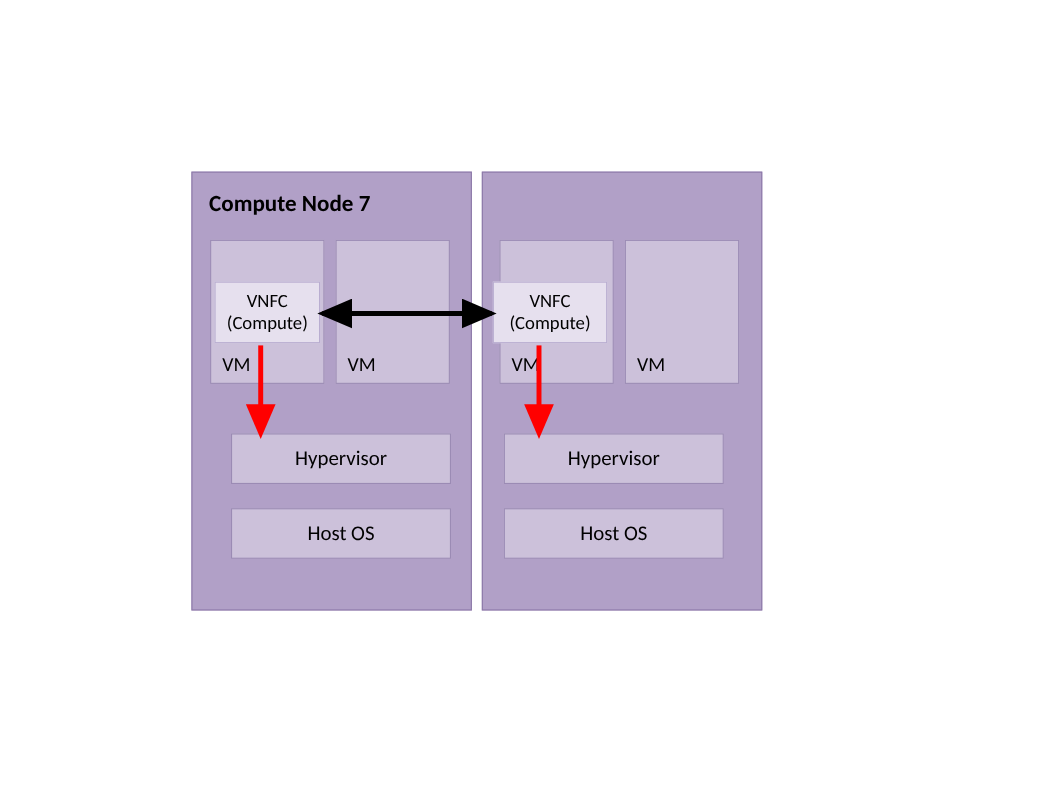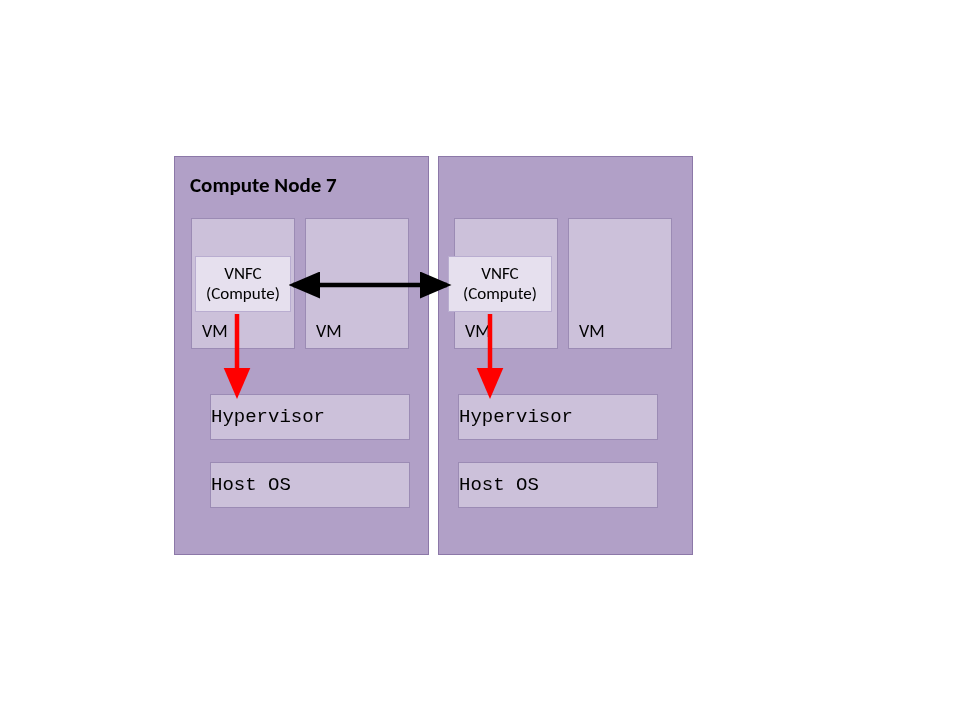--- a/index.html
+++ b/index.html
@@ -32,22 +32,21 @@
     border: 1px solid #9b8bb4;
     display: flex;
     align-items: flex-end;
     justify-content: flex-start;
     font-size: 18px;
     font-weight: 400;
     box-sizing: border-box;
   }
   .inner-box.centered {
     align-items: center;
-    justify-content: flex-start;
-    font-family: Liberation Mono, monospace;
+    justify-content: center;
   }
   .vm-label {
     padding: 0 0 6px 10px;
   }
   .vnfc-box {
     position: absolute;
     background: #e6e0ee;
     border: 1px solid #b9add0;
     text-align: center;
     font-size: 17px;

